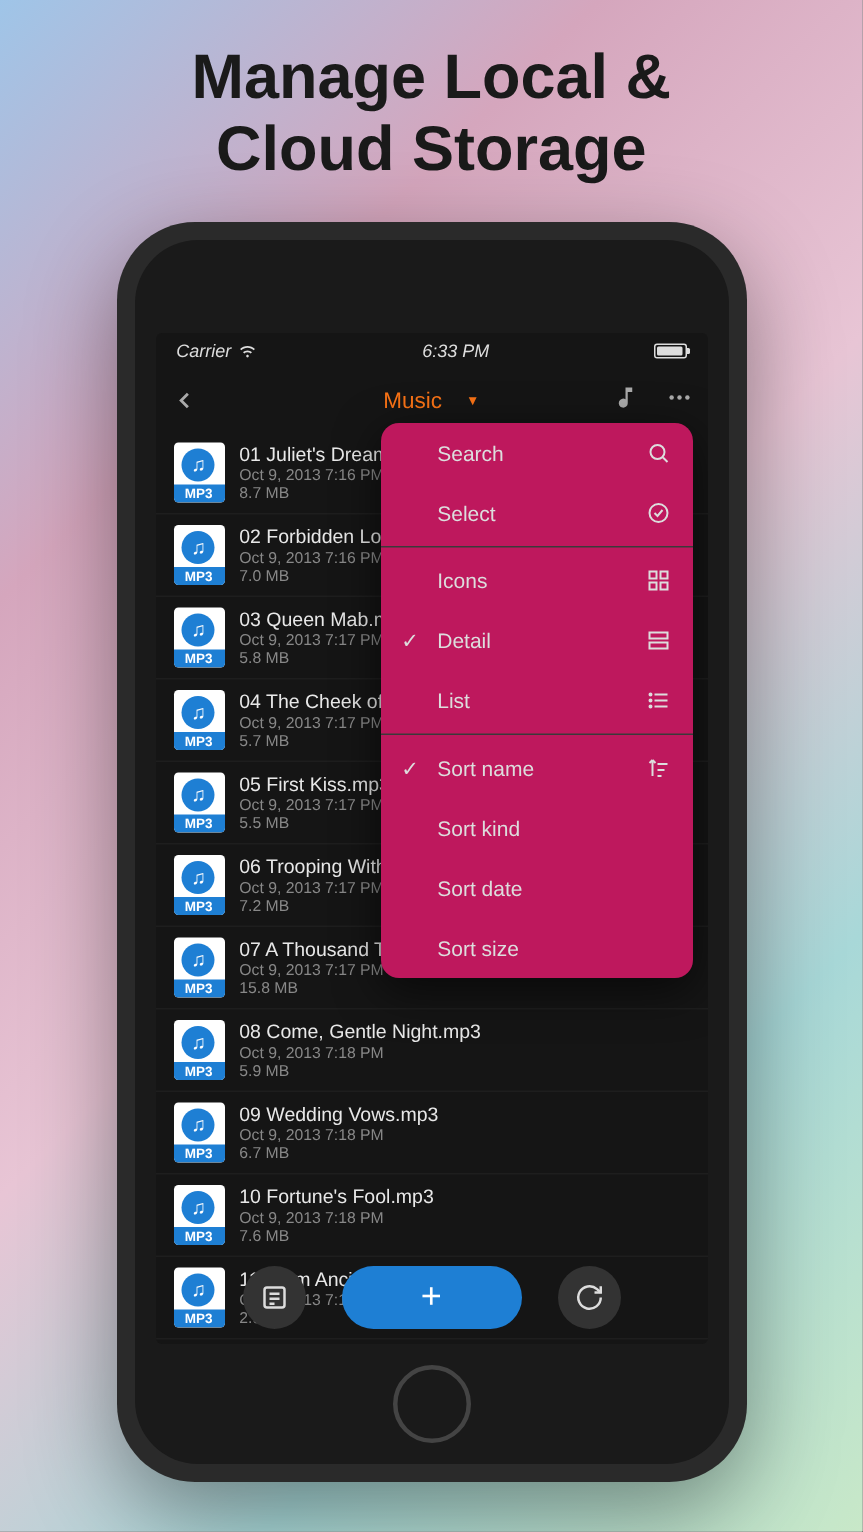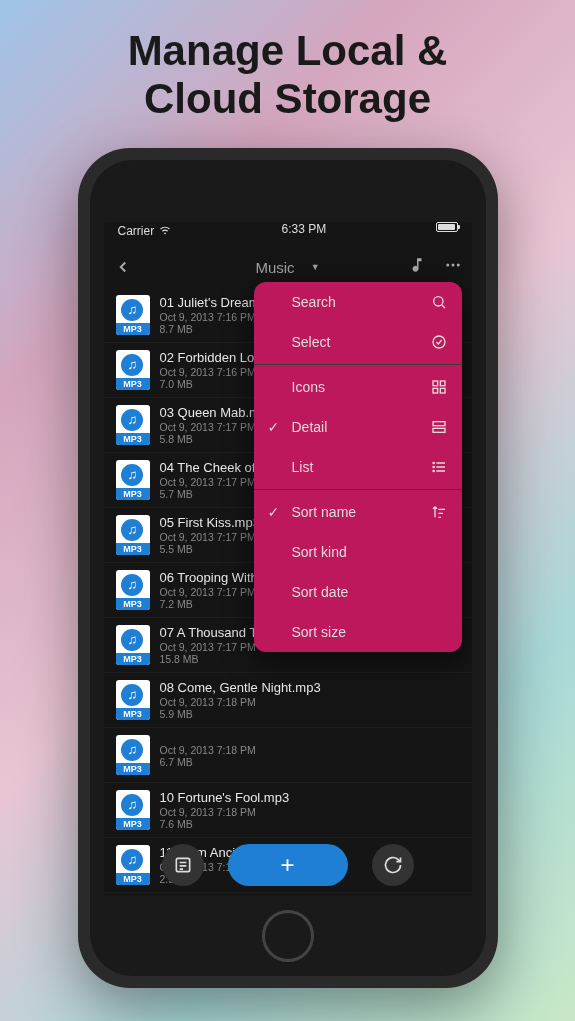--- a/index.html
+++ b/index.html
@@ -56,41 +56,42 @@
   transform: translateX(-50%);
   width: 52px;
   height: 52px;
   border: 3px solid #444;
   border-radius: 50%;
 }
 .status-bar {
   height: 24px;
   display: flex;
   justify-content: space-between;
-  align-items: flex-start;
+  align-items: center;
   padding: 0 14px;
   color: #ddd;
   font-size: 12px;
+  font-style: italic;
 }
 .status-left, .status-right { display: flex; align-items: center; gap: 4px; }
 .wifi-icon svg { width: 14px; height: 14px; }
 .battery { width: 22px; height: 10px; border: 1px solid #ddd; border-radius: 2px; position: relative; }
 .battery::after { content:""; position:absolute; right:-3px; top:2px; width:2px; height:4px; background:#ddd; border-radius:0 1px 1px 0; }
 .battery-fill { position:absolute; left:1px; top:1px; bottom:1px; width:85%; background:#ddd; border-radius:1px; }
 
 .nav-bar {
   height: 42px;
   display: flex;
   align-items: center;
   padding: 0 10px;
   color: #aaa;
   position: relative;
 }
 .nav-back { width: 28px; display:flex; align-items:center; }
-.nav-title { position:absolute; left:50%; transform:translateX(-50%); color:#a3a3a3; font-size:15px; display:flex; align-items:center; gap:16px; }
+.nav-title { position:absolute; left:50%; transform:translateX(-50%); color:#f97316; font-size:15px; display:flex; align-items:center; gap:16px; }
 .nav-right { margin-left:auto; display:flex; gap:18px; align-items:center; }
 .nav-icon svg { width:18px; height:18px; }
 .caret-down { font-size:9px; }
 
 .file-list { position:absolute; top:66px; left:0; right:0; bottom:0; overflow:hidden; }
 .file-row {
   display: flex;
   align-items: center;
   padding: 7px 12px;
   gap: 10px;
@@ -344,20 +345,21 @@
               <div class="file-name">08 Come, Gentle Night.mp3</div>
               <div class="file-meta">Oct 9, 2013 7:18 PM</div>
               <div class="file-size">5.9 MB</div>
             </div>
           </div>
           <div class="file-row">
             <div class="file-icon">
               <span class="note">♫</span>
             </div>
             <div class="file-info">
+              <div class="file-name">09 Wedding Vows.mp3</div>
               <div class="file-meta">Oct 9, 2013 7:18 PM</div>
               <div class="file-size">6.7 MB</div>
             </div>
           </div>
           <div class="file-row">
             <div class="file-icon">
               <span class="note">♫</span>
             </div>
             <div class="file-info">
               <div class="file-name">10 Fortune's Fool.mp3</div>

